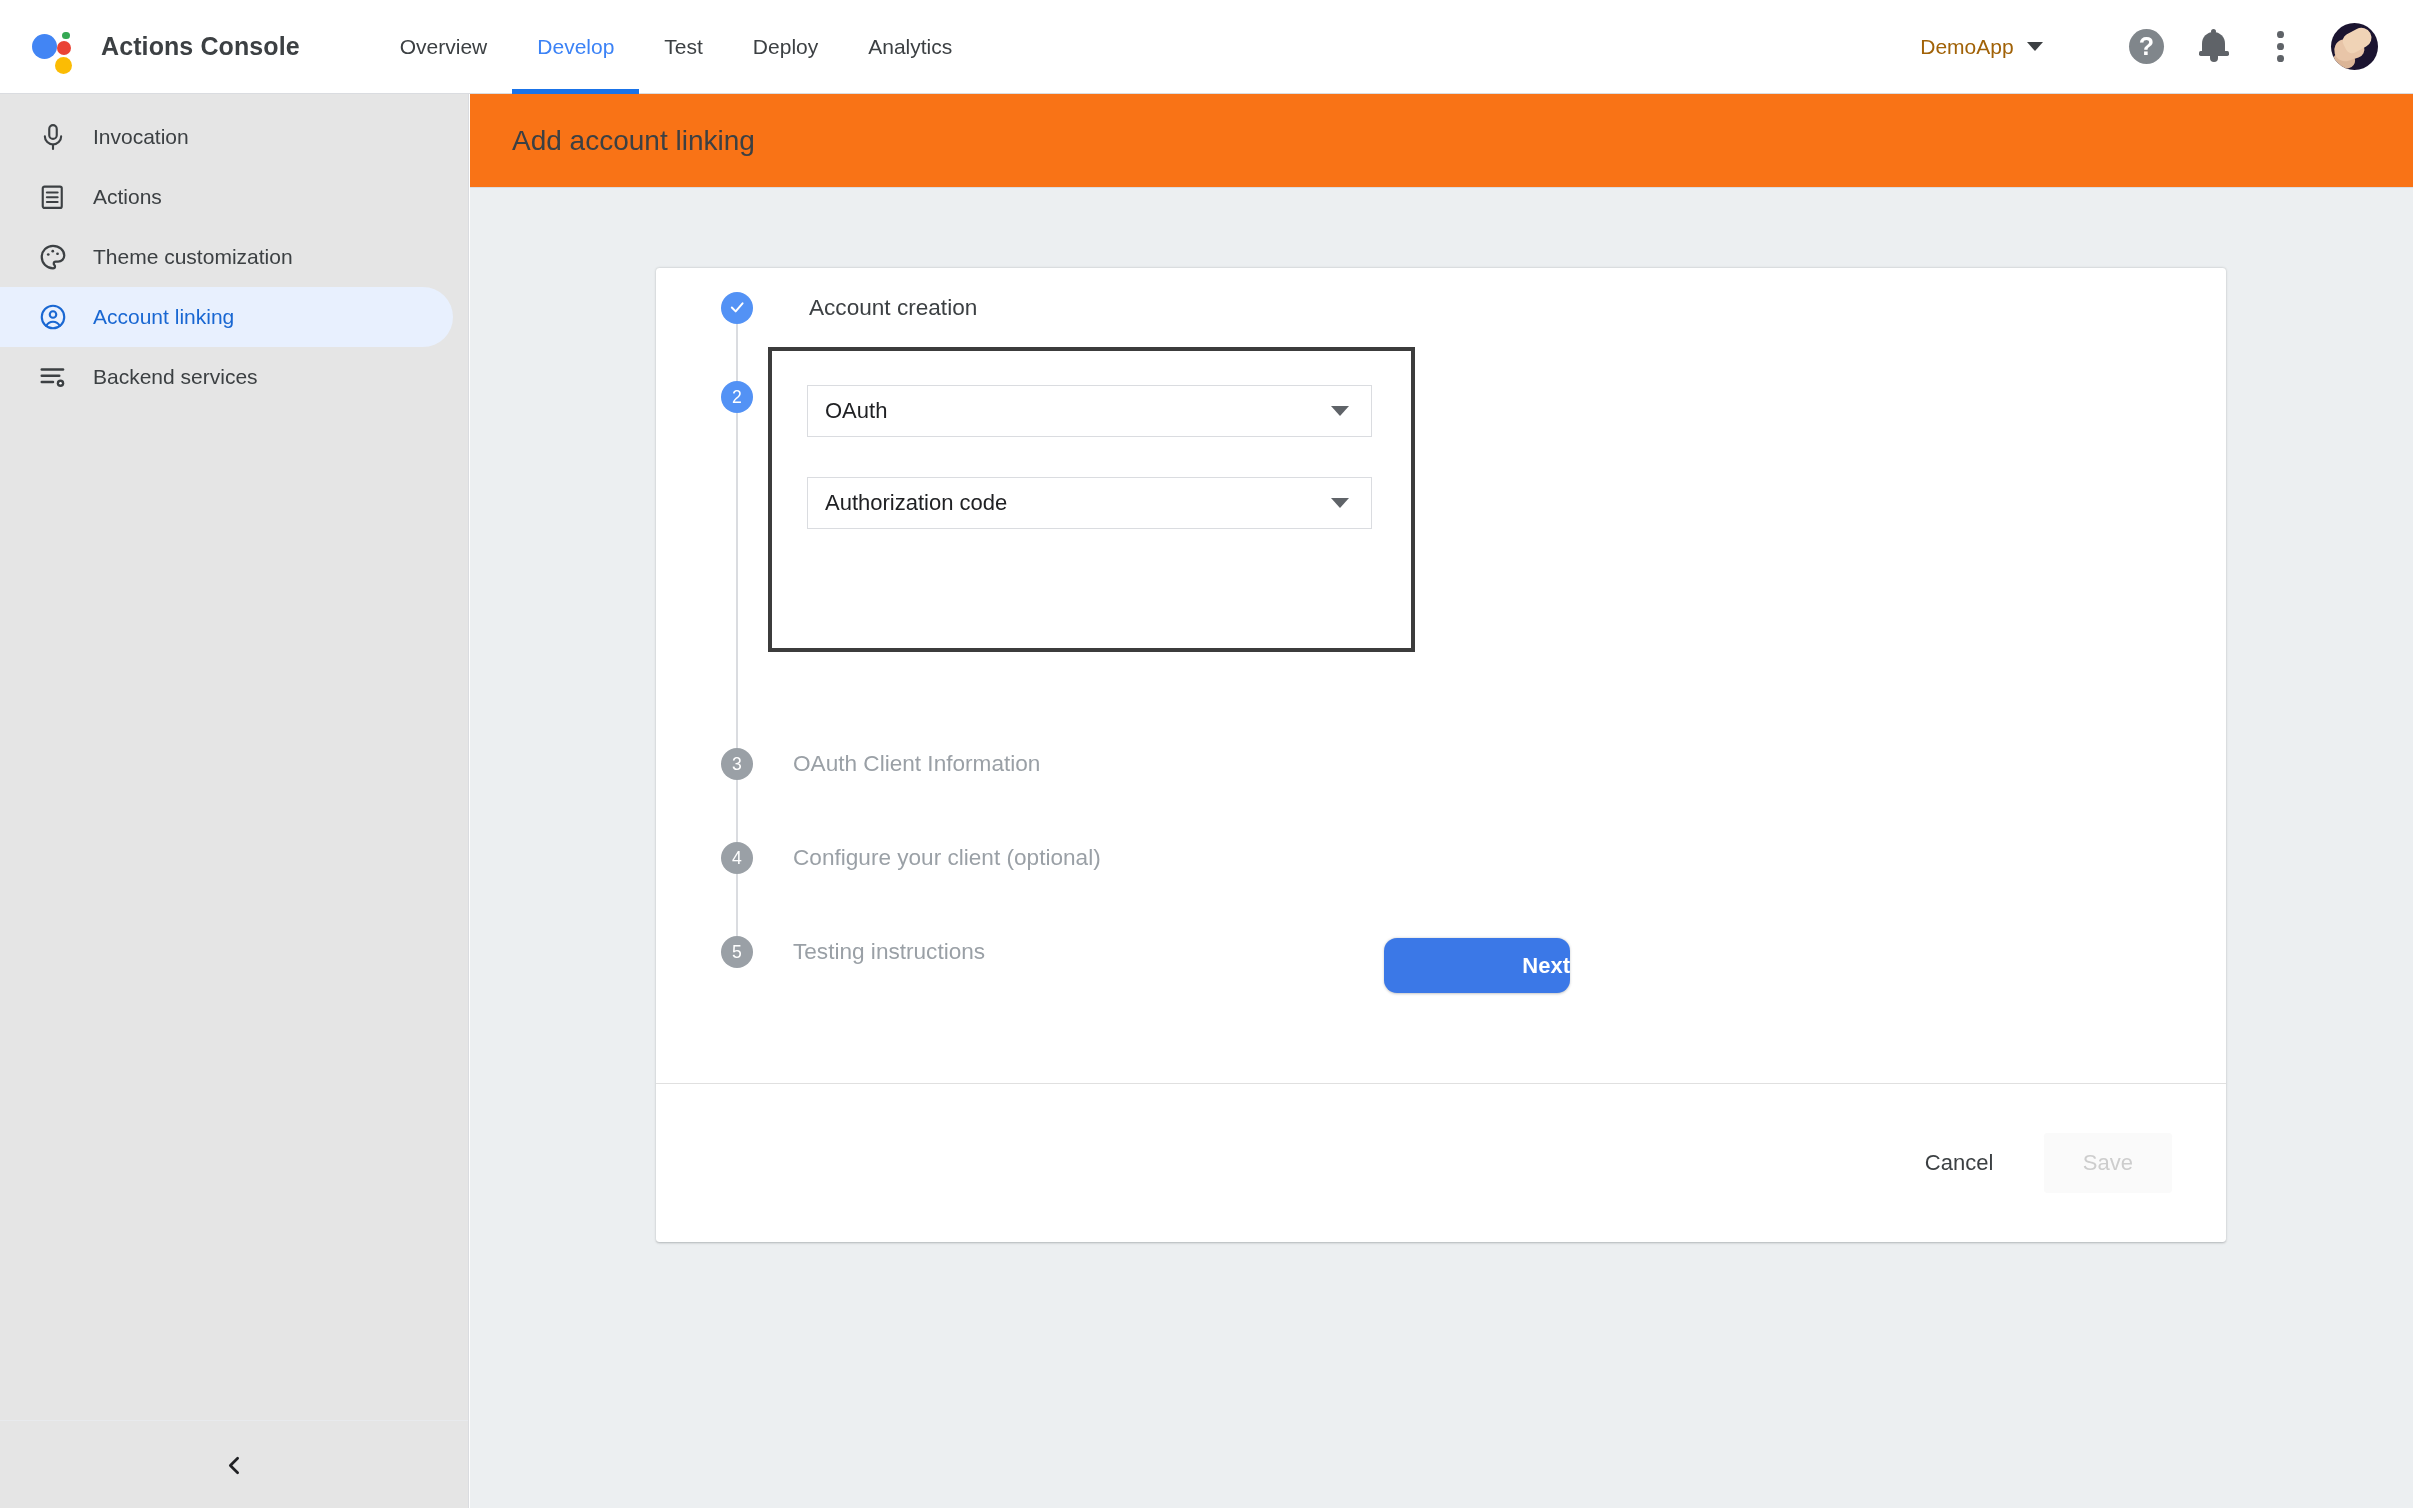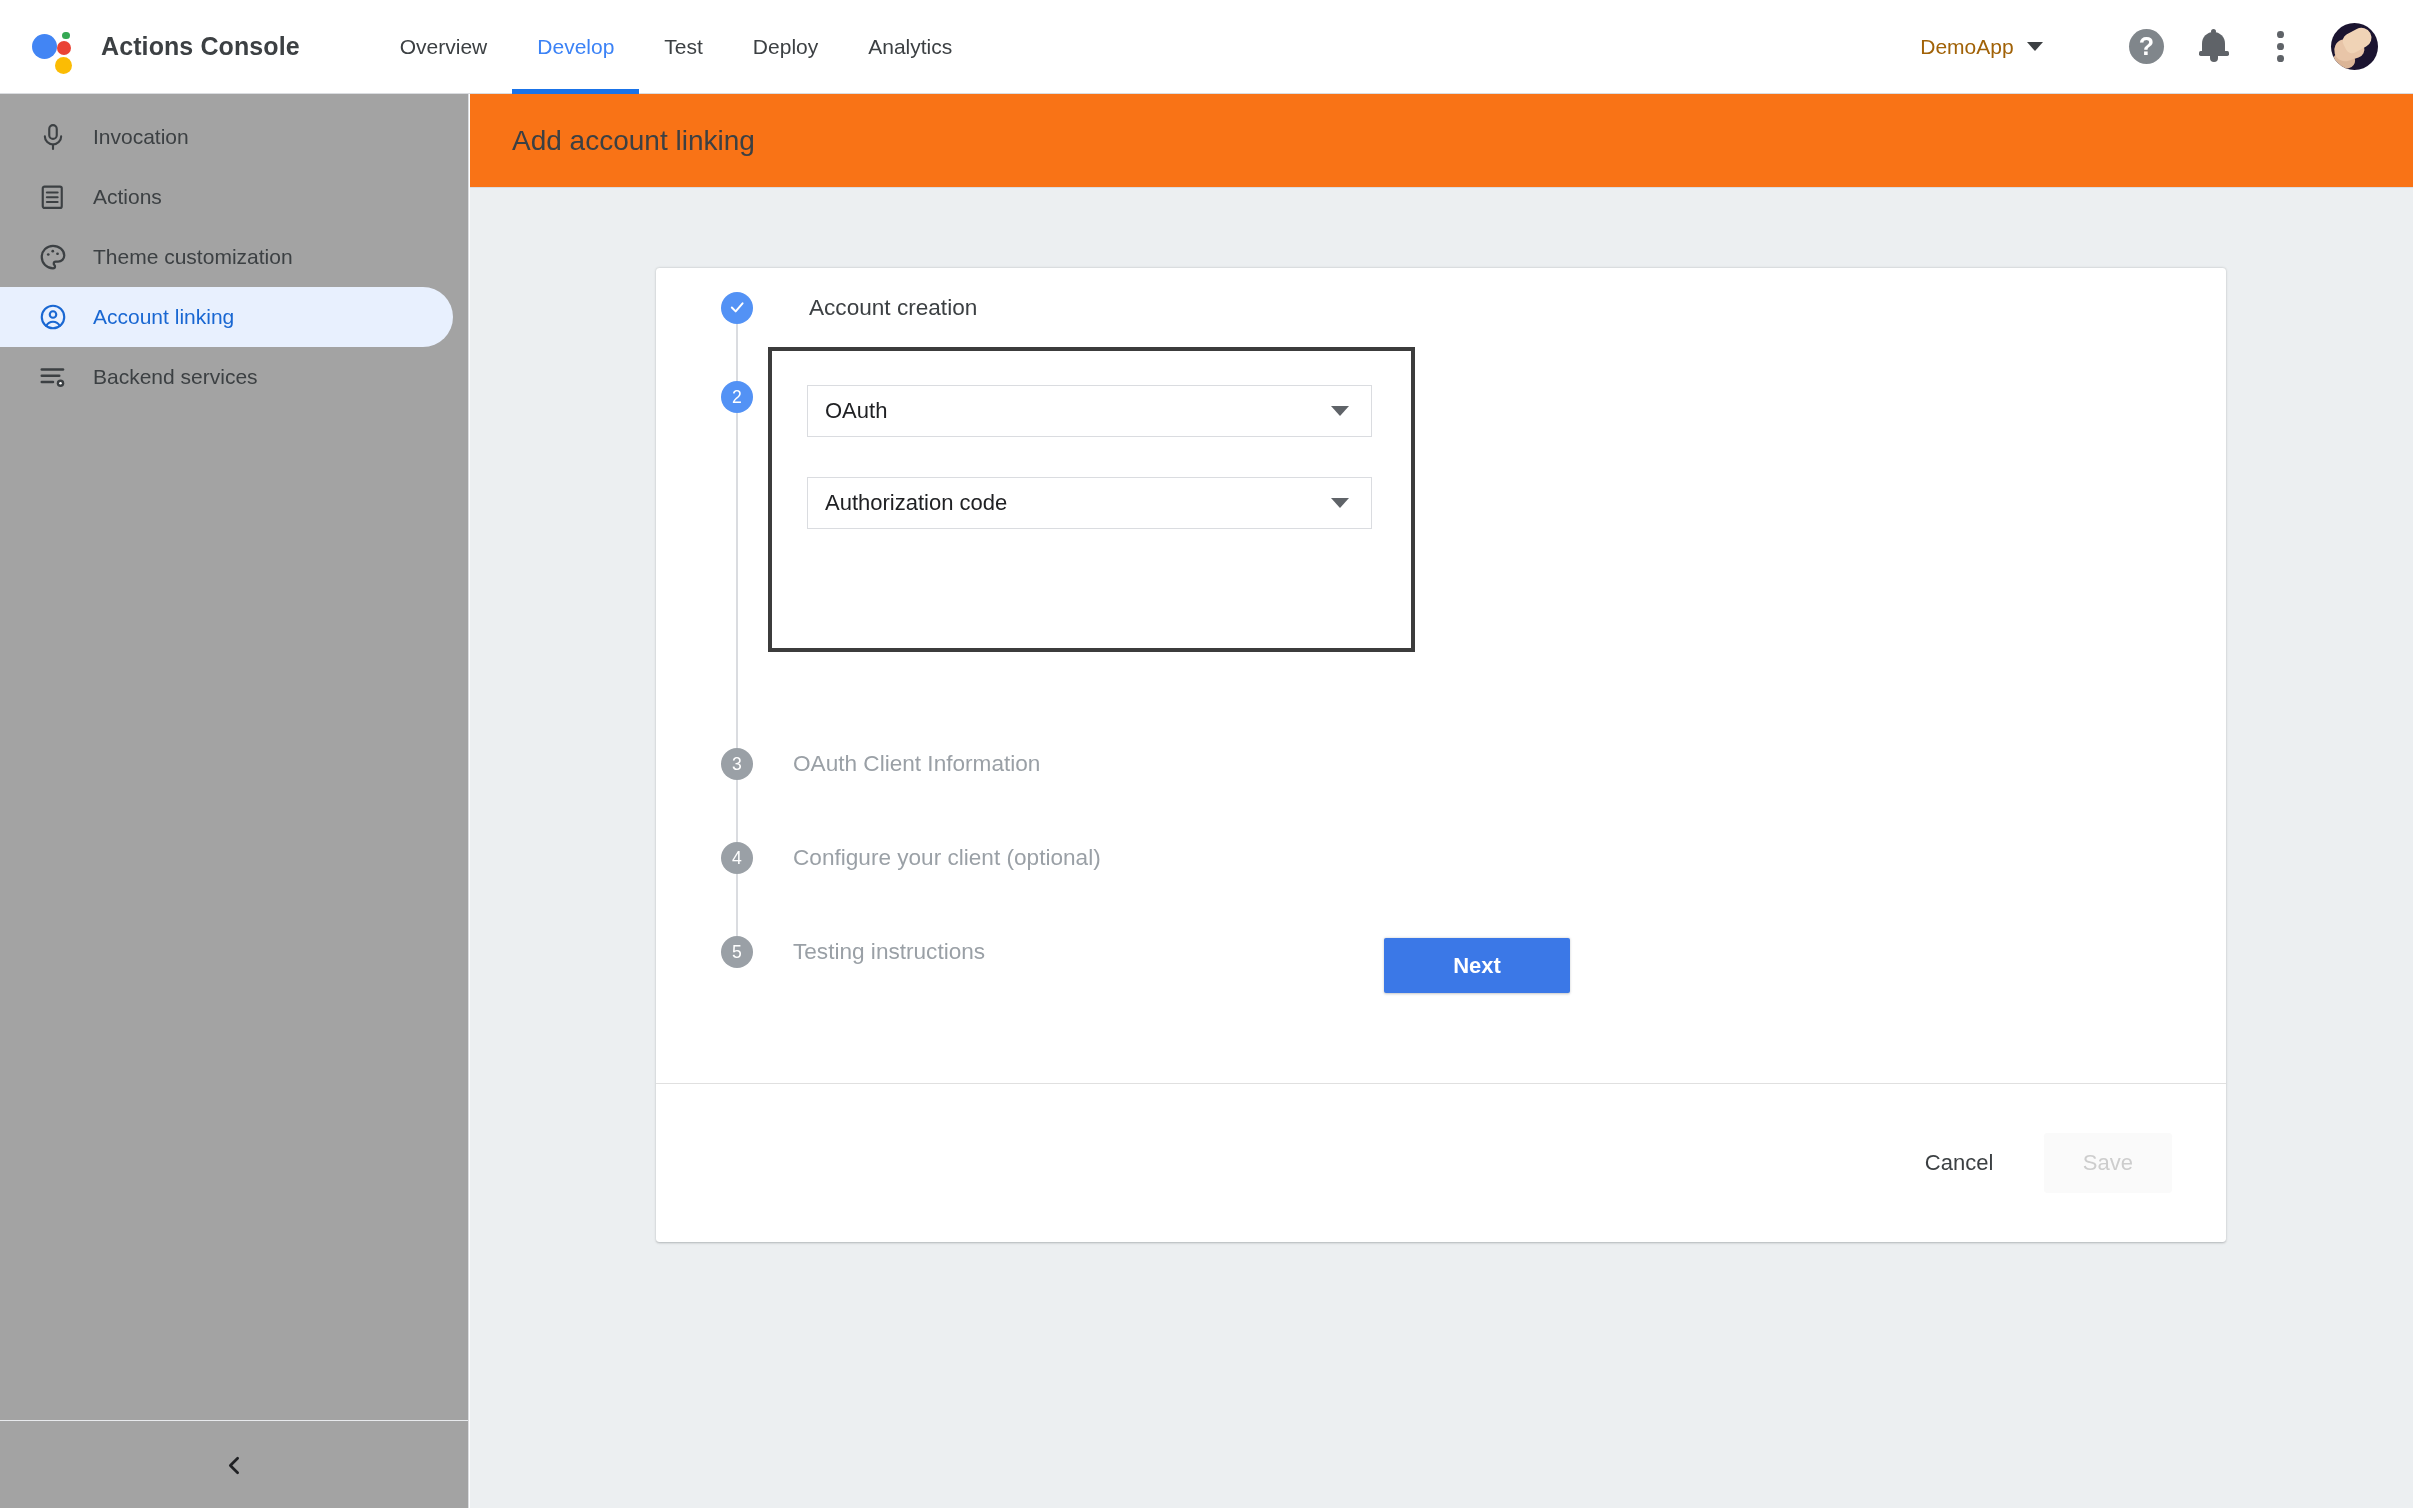--- a/index.html
+++ b/index.html
@@ -122,21 +122,21 @@
   .avatar .hand3 {
     position: absolute; left: 1.7px; top: 28.5px; width: 22px; height: 17px;
     background: #dbb597; border-radius: 10px 11.7px 10px 11.7px;
     transform: rotate(-10deg);
   }
 
   
   .sidebar {
     position: absolute; left: 0; top: 94px;
     width: 469px; height: 1415px;
-    background: #a3a3a3;
+    background: #e5e5e5;
     border-right: 0.8px solid #dadce0;
   }
   .side-list { padding-top: 13.4px; }
   .side-item {
     display: flex; align-items: center;
     height: 60px; margin-right: 15px;
     padding-left: 34px;
     border-radius: 0 30px 30px 0;
     cursor: pointer;
     font-size: 21px; color: #3c4043;
@@ -268,23 +268,24 @@
 
   .next-btn {
     position: absolute; left: 771px; top: 670px;
     transform: translate(-50%, 0);
   }
   .btn-primary {
     width: 186px; height: 55px;
     background: #3b78e7;
     color: #ffffff;
     font-size: 22px; font-weight: bold;
-    border: none; border-radius: 2px; cursor: pointer;
+    border: none; border-radius: 13px; cursor: pointer;
     box-shadow: 0 0.8px 2.5px rgba(60,64,67,0.3);
     font-family: "Liberation Sans", sans-serif;
+    text-align: right;
   }
 </style>
 </head>
 <body>
 
 <div class="topbar">
   <div class="brand">
     <div class="assistant-logo">
       <div class="dot-blue"></div>
       <div class="dot-green"></div>

